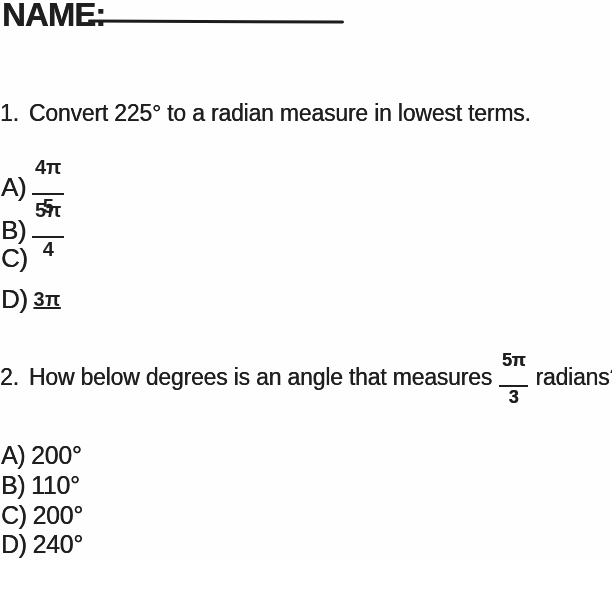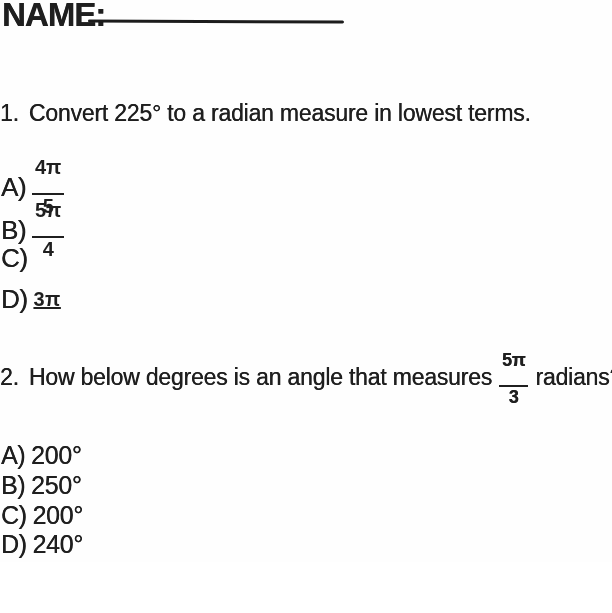--- a/index.html
+++ b/index.html
@@ -164,21 +164,21 @@
     <span>radians?</span>
   </div>
 
   <div class="opt-row row-2a q2opt ink">
     <span class="opt-letter">A)</span>
     <span>200°</span>
   </div>
 
   <div class="opt-row row-2b q2opt ink">
     <span class="opt-letter">B)</span>
-    <span>250°</span>
+    <span>110°</span>
   </div>
 
   <div class="opt-row row-2c q2opt ink">
     <span class="opt-letter">C)</span>
     <span>200°</span>
   </div>
 
   <div class="opt-row row-2d q2opt ink">
     <span class="opt-letter">D)</span>
     <span>240°</span>

